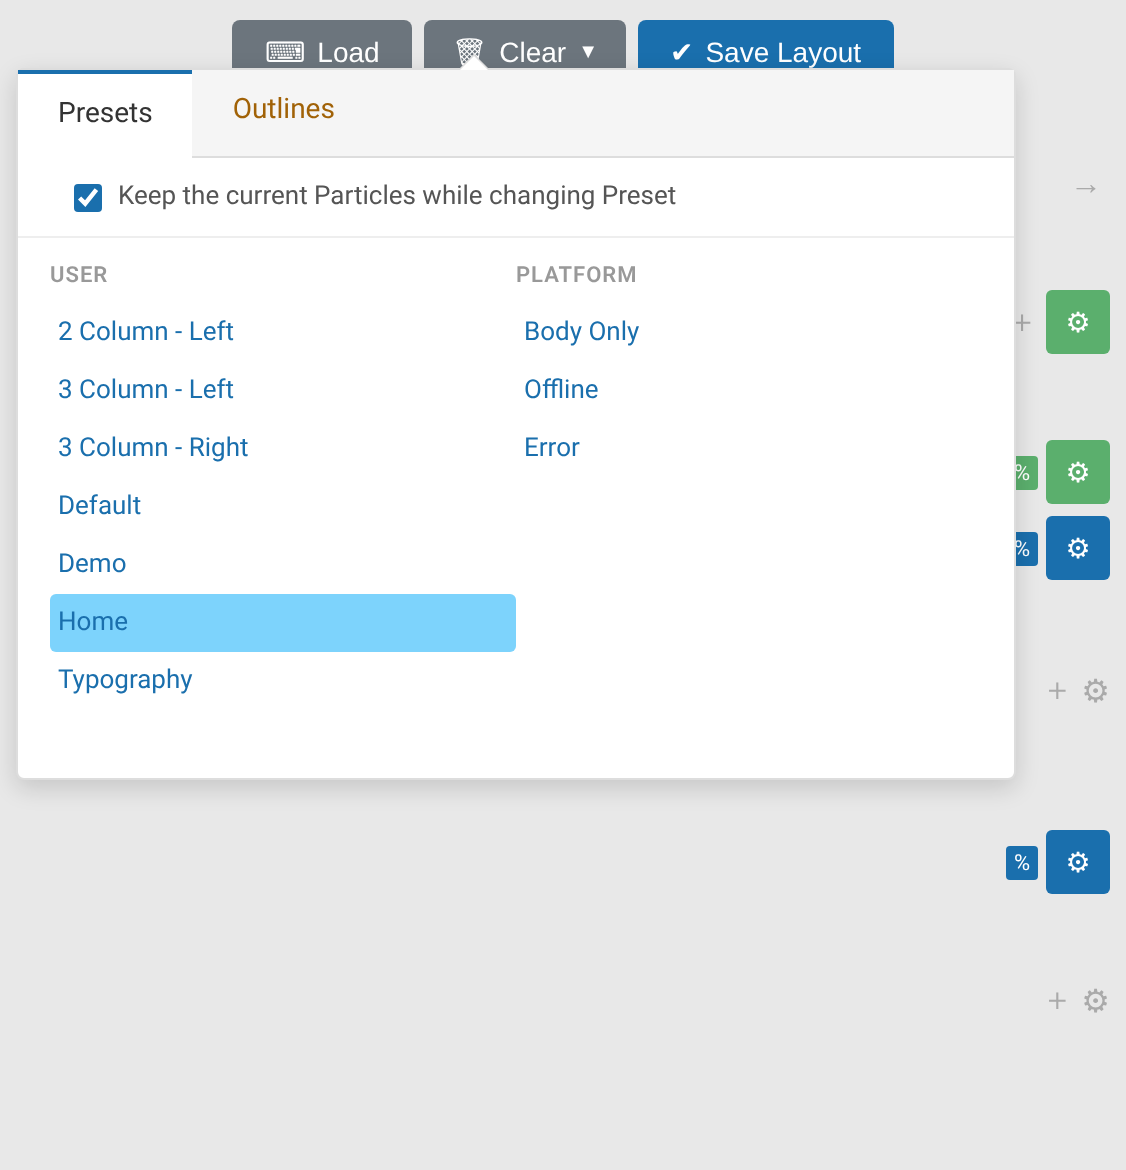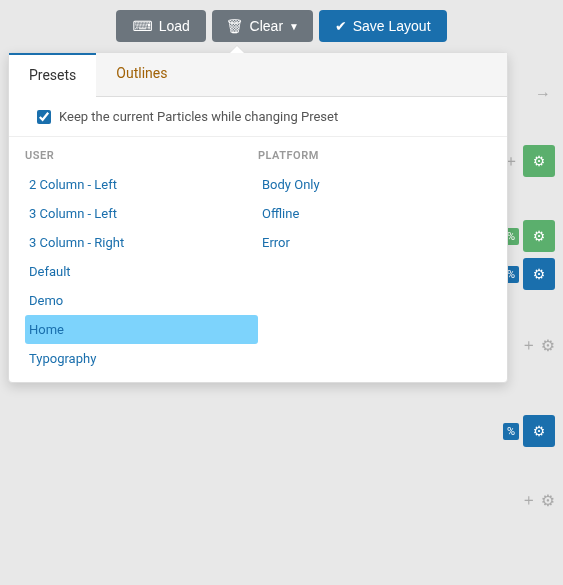--- a/index.html
+++ b/index.html
@@ -65,21 +65,21 @@
       font-weight: 500;
     }
 
     .btn-clear .chevron {
       font-size: 10px;
     }
 
     
     .dropdown-panel {
       position: absolute;
-      top: 52px;
+      top: 34px;
       left: 8px;
       width: 500px;
       background: #fff;
       border: 1px solid #ddd;
       border-radius: 4px;
       z-index: 100;
       box-shadow: 0 4px 12px rgba(0,0,0,0.15);
     }
 
     
@@ -142,21 +142,21 @@
 
     .checkbox-row input[type="checkbox"] {
       accent-color: #1a6fad;
       width: 14px;
       height: 14px;
     }
 
     
     .presets-body {
       display: flex;
-      padding: 12px 16px 9px;
+      padding: 12px 16px 34px;
     }
 
     .preset-col {
       flex: 1;
     }
 
     .col-header {
       font-size: 11px;
       font-weight: 600;
       color: #999;

